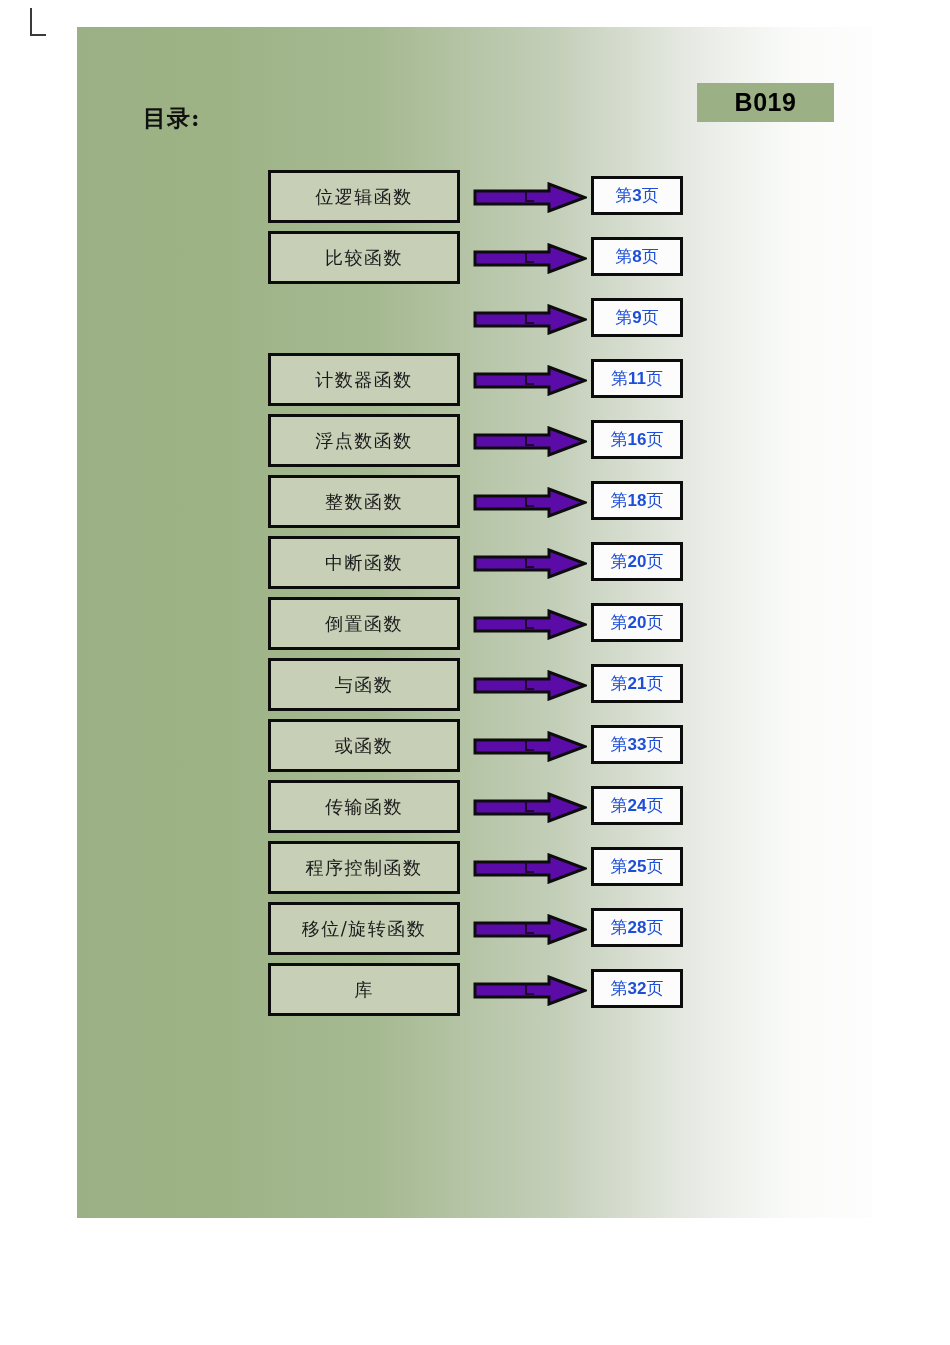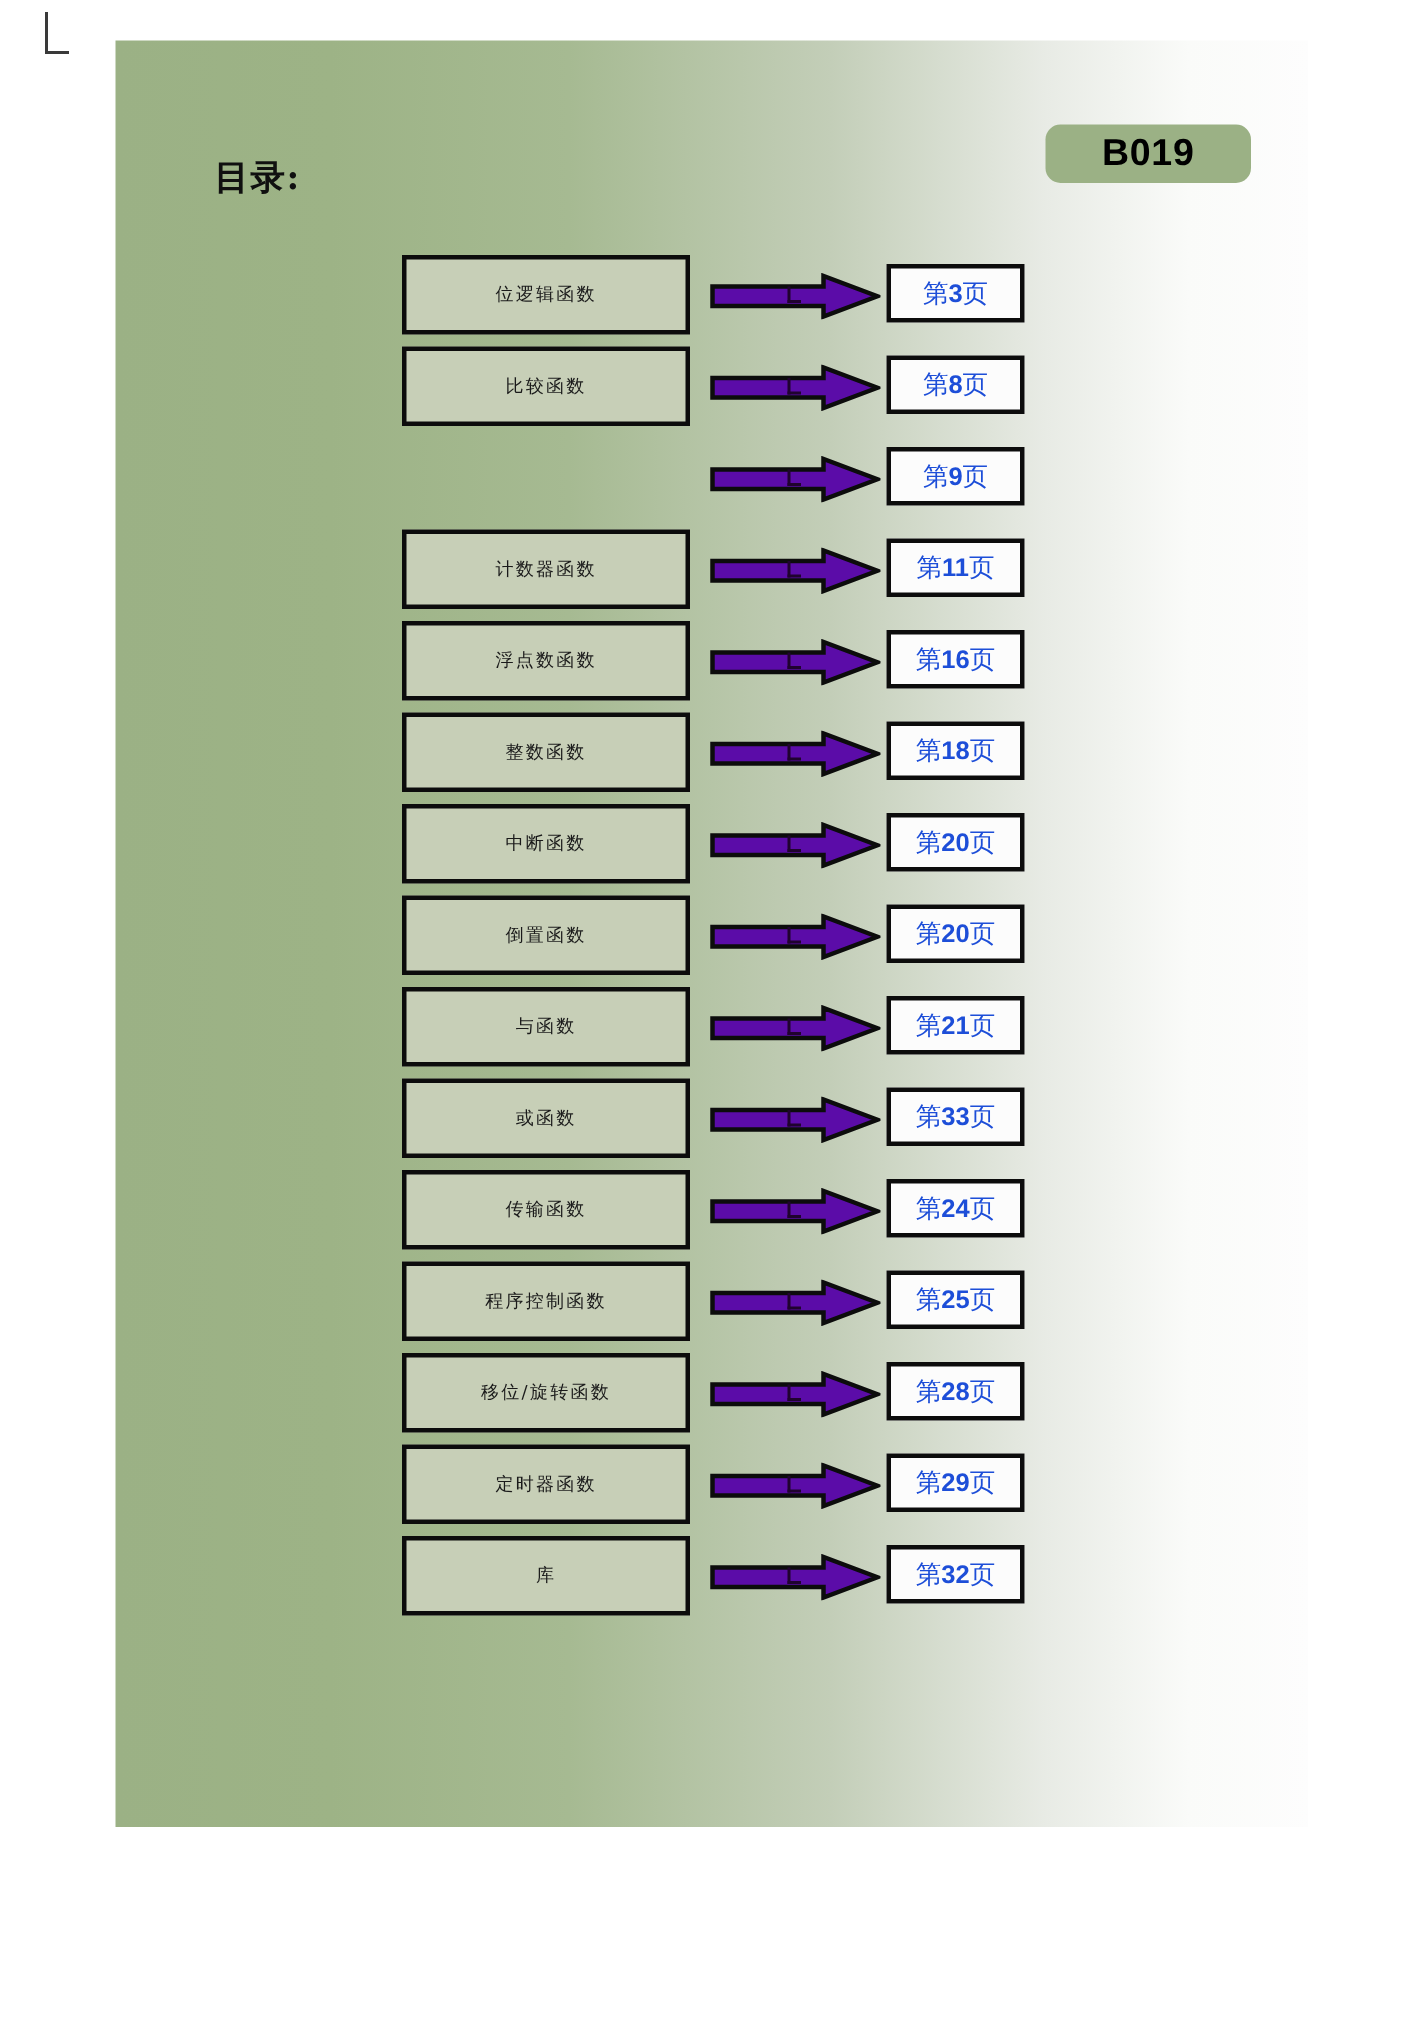--- a/index.html
+++ b/index.html
@@ -58,21 +58,20 @@
   .doc-badge {
     position: absolute;
     left: 620px;
     top: 56px;
     width: 137px;
     height: 39px;
     background: #9bb185;
     display: flex;
     align-items: center;
     justify-content: center;
-    border-radius: 10px;
   }
   .doc-badge-label {
     font-family: "Liberation Sans", sans-serif;
     font-size: 25px;
     font-weight: bold;
     color: #000000;
     letter-spacing: 0.5px;
   }
 
   
@@ -94,21 +93,21 @@
     width: 186px;
     height: 47px;
     border: 3px solid #0c0c0c;
     background: #c7cfb7;
     display: flex;
     align-items: center;
     justify-content: center;
     box-sizing: content-box;
   }
   .topic-label {
-    font-size: 12px;
+    font-size: 18px;
     color: #1a1a1a;
     letter-spacing: 1.5px;
     white-space: nowrap;
   }
 
   
   .arrow {
     position: absolute;
     left: 396px;
     top: 12px;
@@ -338,34 +337,20 @@
             <path d="M2 9 L76 9 L76 2 L112 15.5 L76 29 L76 22 L2 22 Z" fill="#5b0ca8" stroke="#0c0c0c" stroke-width="3" stroke-linejoin="miter"></path>
           </svg>
           <span class="arrow-mark"></span>
         </div>
         <div class="page-box">
           <span class="page-label"><span>第</span><b>28</b><span>页</span></span>
         </div>
       </div>
       <div class="toc-row">
         <div class="topic-box">
-          <span class="topic-label">定时器函数</span>
-        </div>
-        <div class="arrow">
-          <svg width="114" height="31" viewBox="0 0 114 31" xmlns="http://www.w3.org/2000/svg">
-            <path d="M2 9 L76 9 L76 2 L112 15.5 L76 29 L76 22 L2 22 Z" fill="#5b0ca8" stroke="#0c0c0c" stroke-width="3" stroke-linejoin="miter"></path>
-          </svg>
-          <span class="arrow-mark"></span>
-        </div>
-        <div class="page-box">
-          <span class="page-label"><span>第</span><b>29</b><span>页</span></span>
-        </div>
-      </div>
-      <div class="toc-row">
-        <div class="topic-box">
           <span class="topic-label">库</span>
         </div>
         <div class="arrow">
           <svg width="114" height="31" viewBox="0 0 114 31" xmlns="http://www.w3.org/2000/svg">
             <path d="M2 9 L76 9 L76 2 L112 15.5 L76 29 L76 22 L2 22 Z" fill="#5b0ca8" stroke="#0c0c0c" stroke-width="3" stroke-linejoin="miter"></path>
           </svg>
           <span class="arrow-mark"></span>
         </div>
         <div class="page-box">
           <span class="page-label"><span>第</span><b>32</b><span>页</span></span>

